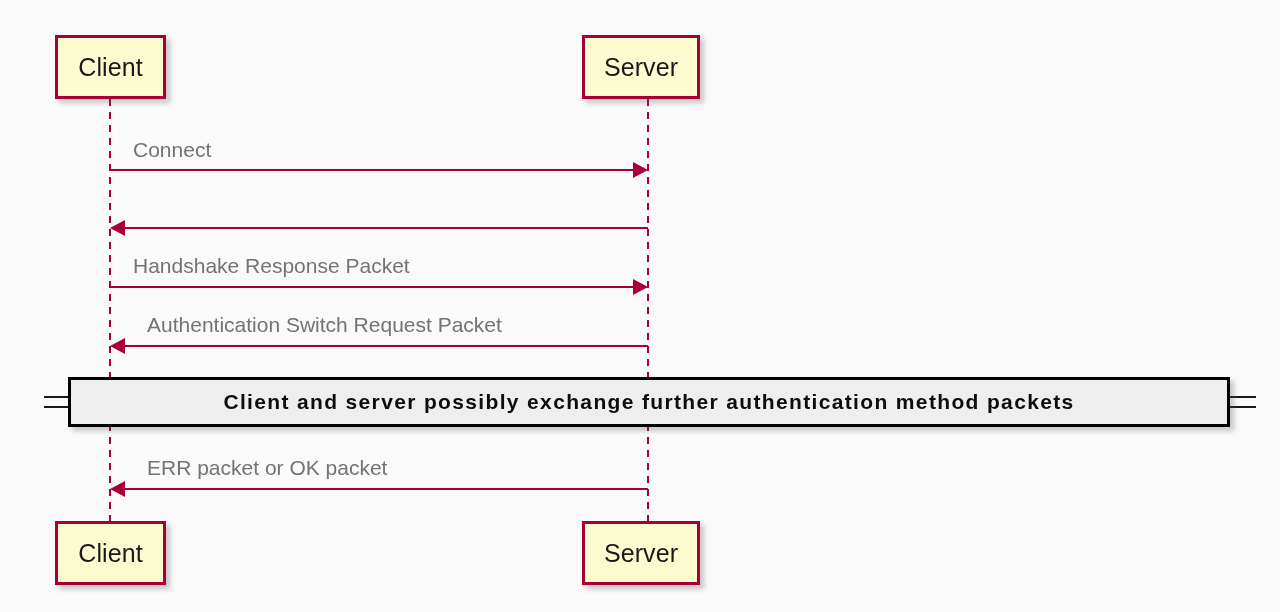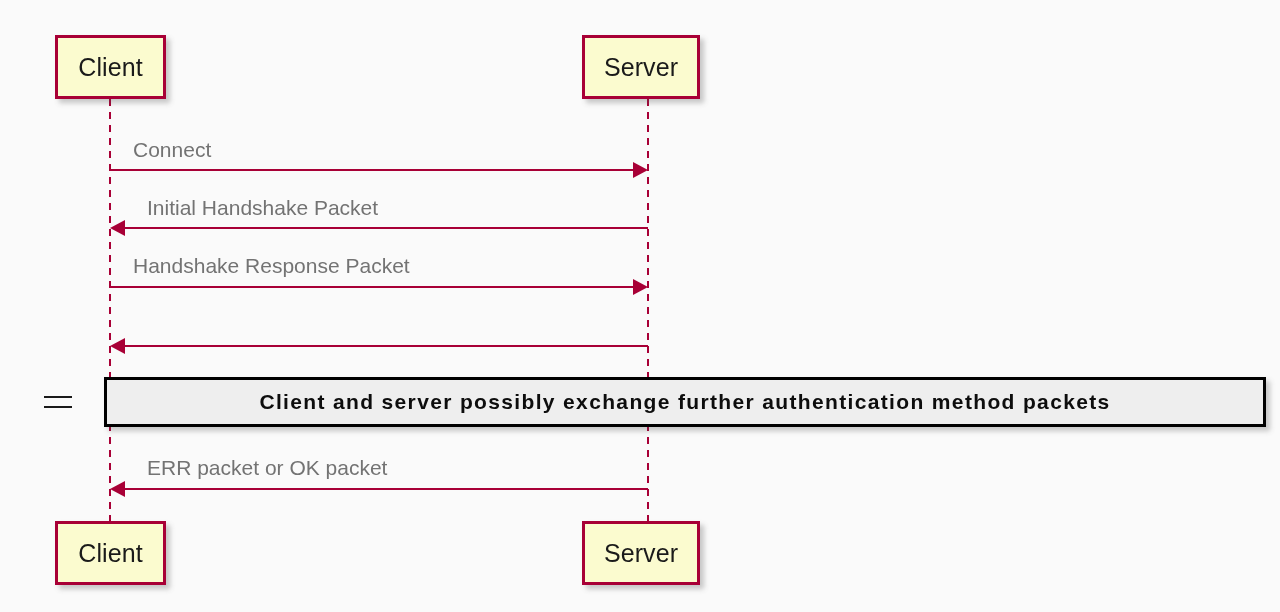--- a/index.html
+++ b/index.html
@@ -94,21 +94,20 @@
   .divider-box {
     position: absolute;
     box-sizing: border-box;
     background: #eeeeee;
     border: 3px solid #000000;
     display: flex;
     align-items: center;
     justify-content: center;
     box-shadow: 4px 4px 5px rgba(80,80,80,0.30);
     z-index: 7;
-    margin-left: 36px;
   }
   .divider-box span {
     font-size: 21px;
     font-weight: bold;
     color: #0d0d0d;
     letter-spacing: 1.35px;
     white-space: nowrap;
   }
 </style>
 </head>
@@ -123,28 +122,28 @@
     <span>Client</span>
   </div>
   <div class="participant" style="left:582px; top:35px; width:118px; height:64px;">
     <span>Server</span>
   </div>
 
   <div class="msg-label" style="left:133px; top:139px;">Connect</div>
   <div class="msg-line" style="left:110px; top:169px; width:523px;"></div>
   <div class="msg-head right" style="left:633px; top:162px;"></div>
 
-  <div class="msg-label" style="left:147px; top:197px;">Initial Handshake Packet</div>
   <div class="msg-line" style="left:125px; top:227px; width:523px;"></div>
   <div class="msg-head left" style="left:110px; top:220px;"></div>
 
   <div class="msg-label" style="left:133px; top:255px;">Handshake Response Packet</div>
   <div class="msg-line" style="left:110px; top:286px; width:523px;"></div>
   <div class="msg-head right" style="left:633px; top:279px;"></div>
 
+  <div class="msg-label" style="left:147px; top:314px;">Authentication Switch Request Packet</div>
   <div class="msg-line" style="left:125px; top:345px; width:523px;"></div>
   <div class="msg-head left" style="left:110px; top:338px;"></div>
 
   <div class="divider-rail" style="left:44px; top:396px; width:28px;"></div>
   <div class="divider-rail" style="left:44px; top:406px; width:28px;"></div>
   <div class="divider-rail" style="left:1226px; top:396px; width:30px;"></div>
   <div class="divider-rail" style="left:1226px; top:406px; width:30px;"></div>
   <div class="divider-box" style="left:68px; top:377px; width:1162px; height:50px;">
     <span>Client and server possibly exchange further authentication method packets</span>
   </div>

